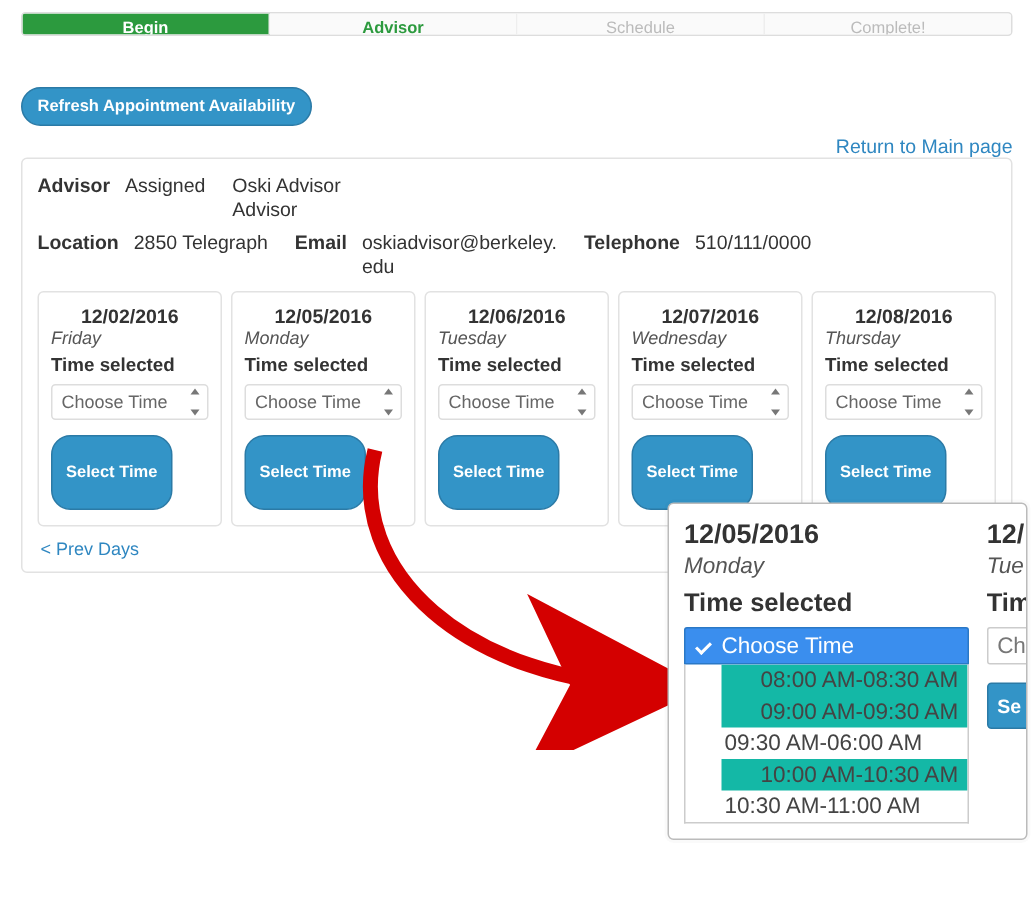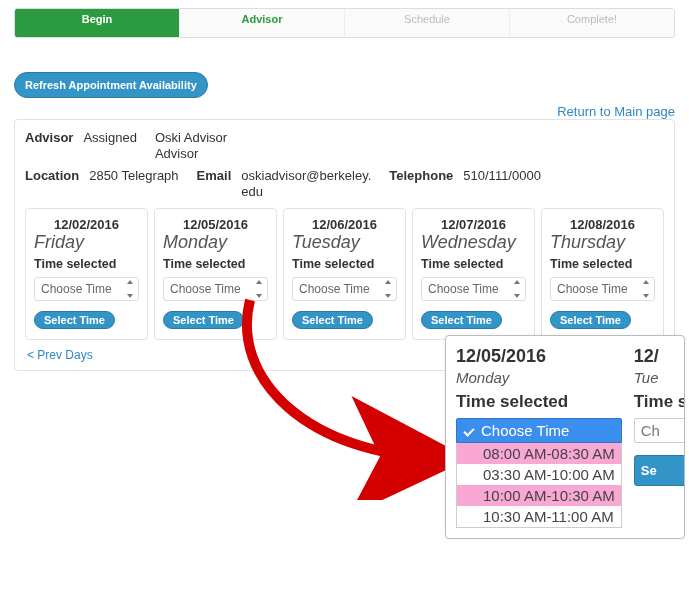--- a/index.html
+++ b/index.html
@@ -13,21 +13,21 @@
     height: 609px;
     position: relative;
     overflow: hidden;
   }
   .page { padding: 8px 14px 14px 14px; }
   .stepbar {
     display: flex;
     border: 1px solid #ddd;
     border-radius: 3px;
     overflow: hidden;
-    height: 30px;
+    height: 16px;
   }
   .step {
     flex: 1;
     text-align: center;
     font-size: 11px;
     line-height: 20px;
     color: #bbb;
     background: #fafafa;
     border-right: 1px solid #eee;
   }
@@ -46,21 +46,21 @@
     background: #2f87c1;
     background: #3394c7;
     color: #fff;
     font-size: 11px;
     font-weight: bold;
     padding: 6px 10px;
     border-radius: 13px;
     border: 1px solid #2b7aa6;
     cursor: pointer;
   }
-  .btn-blue.small { font-size: 11px; padding: 2px 9px; }
+  .btn-blue.small { font-size: 11px; padding: 18px 9px; }
   .link-return {
     float: right;
     color: #2f87c1;
     font-size: 13px;
     margin-top: 6px;
     cursor: pointer;
   }
   .panel {
     clear: both;
     border: 1px solid #e2e2e2;
@@ -73,21 +73,21 @@
   .val { margin-right: 18px; line-height: 16px; max-width: 140px; word-break: break-word; }
   .cards { display: flex; gap: 6px; margin-top: 8px; }
   .card {
     flex: 1;
     border: 1px solid #e2e2e2;
     border-radius: 4px;
     padding: 8px 8px 10px 8px;
     min-width: 0;
   }
   .card .date { font-weight: bold; font-size: 13px; text-align: center; }
-  .card .dow { font-style: italic; color: #555; font-size: 18px; }
+  .card .dow { font-style: italic; color: #555; font-size: 12px; }
   .card .ts { font-weight: bold; margin-top: 4px; font-size: 12.5px; }
   .select-wrap {
     margin-top: 6px;
     border: 1px solid #ddd;
     border-radius: 3px;
     background: #fff;
     position: relative;
     height: 24px;
     display: flex;
     align-items: center;
@@ -180,21 +180,21 @@
     max-height: 150px;
     overflow: hidden;
   }
   .zitem {
     font-size: 15px;
     color: #444;
     padding: 2px 6px 2px 26px;
     cursor: pointer;
     white-space: nowrap;
   }
-  .zitem.alt { background: #f9a8d4; }
+  .zitem.alt { background: #14b8a6; margin-left: 24px; }
   .zright-input {
     margin-top:6px;
     border:1px solid #ccc;
     border-radius:2px;
     padding:3px 6px;
     font-size:15px;
     color:#777;
     background:#fff;
     width:100%;
     white-space:nowrap;
@@ -325,21 +325,22 @@
   <div class="zcard">
     <div class="zdate">12/05/2016</div>
     <div class="zdow">Monday</div>
     <div class="zts">Time selected</div>
     <div class="zselect-head">
       <span class="zcheck"></span>
       <span>Choose Time</span>
     </div>
     <div class="zlist">
       <div class="zitem alt">08:00 AM-08:30 AM</div>
-      <div class="zitem">03:30 AM-10:00 AM</div>
+      <div class="zitem alt">09:00 AM-09:30 AM</div>
+      <div class="zitem">09:30 AM-06:00 AM</div>
       <div class="zitem alt">10:00 AM-10:30 AM</div>
       <div class="zitem">10:30 AM-11:00 AM</div>
     </div>
   </div>
   <div class="zcard2">
     <div class="zdate">12/</div>
     <div class="zdow">Tue</div>
     <div class="zts">Time selected</div>
     <div class="zright-input">Ch</div>
     <div class="zright-btn">Se</div>

